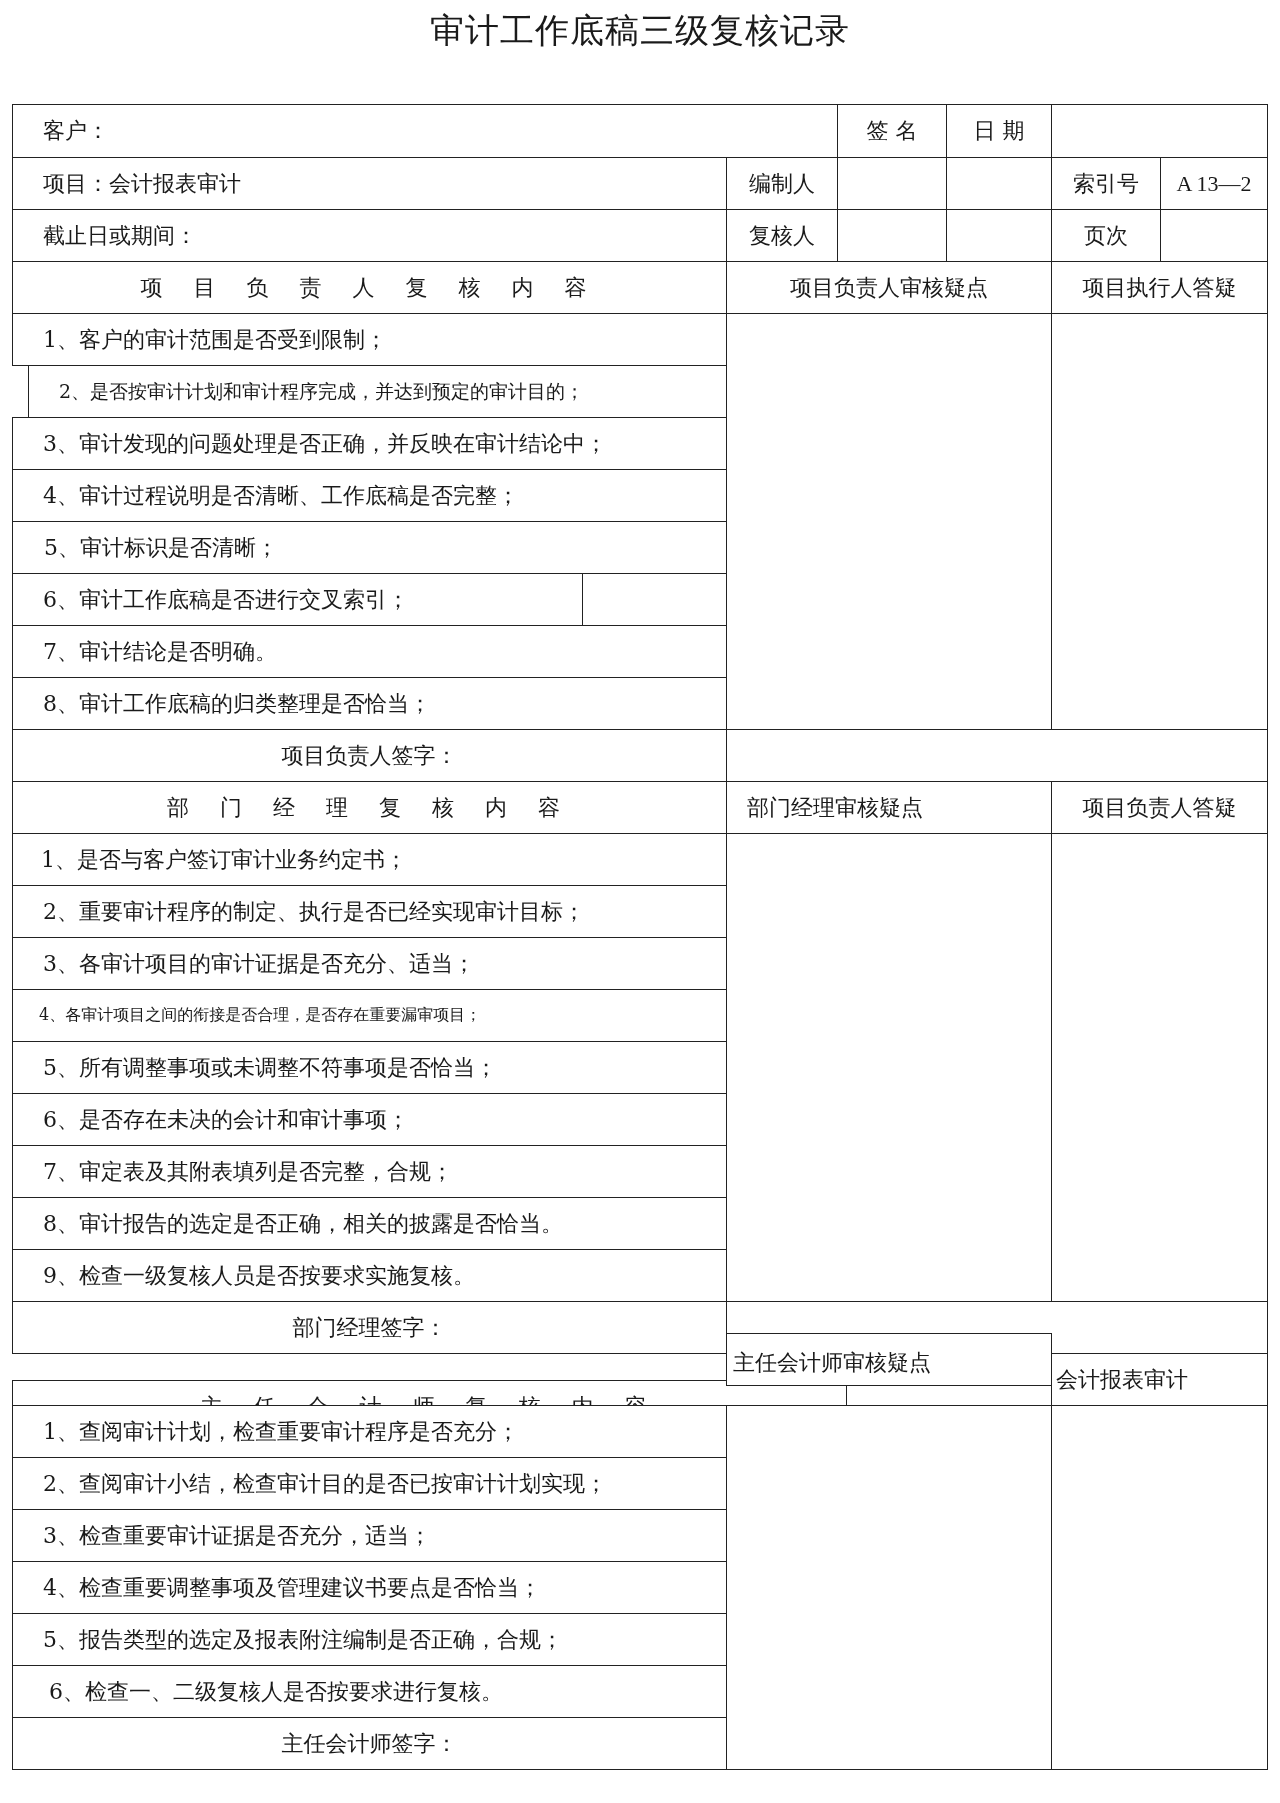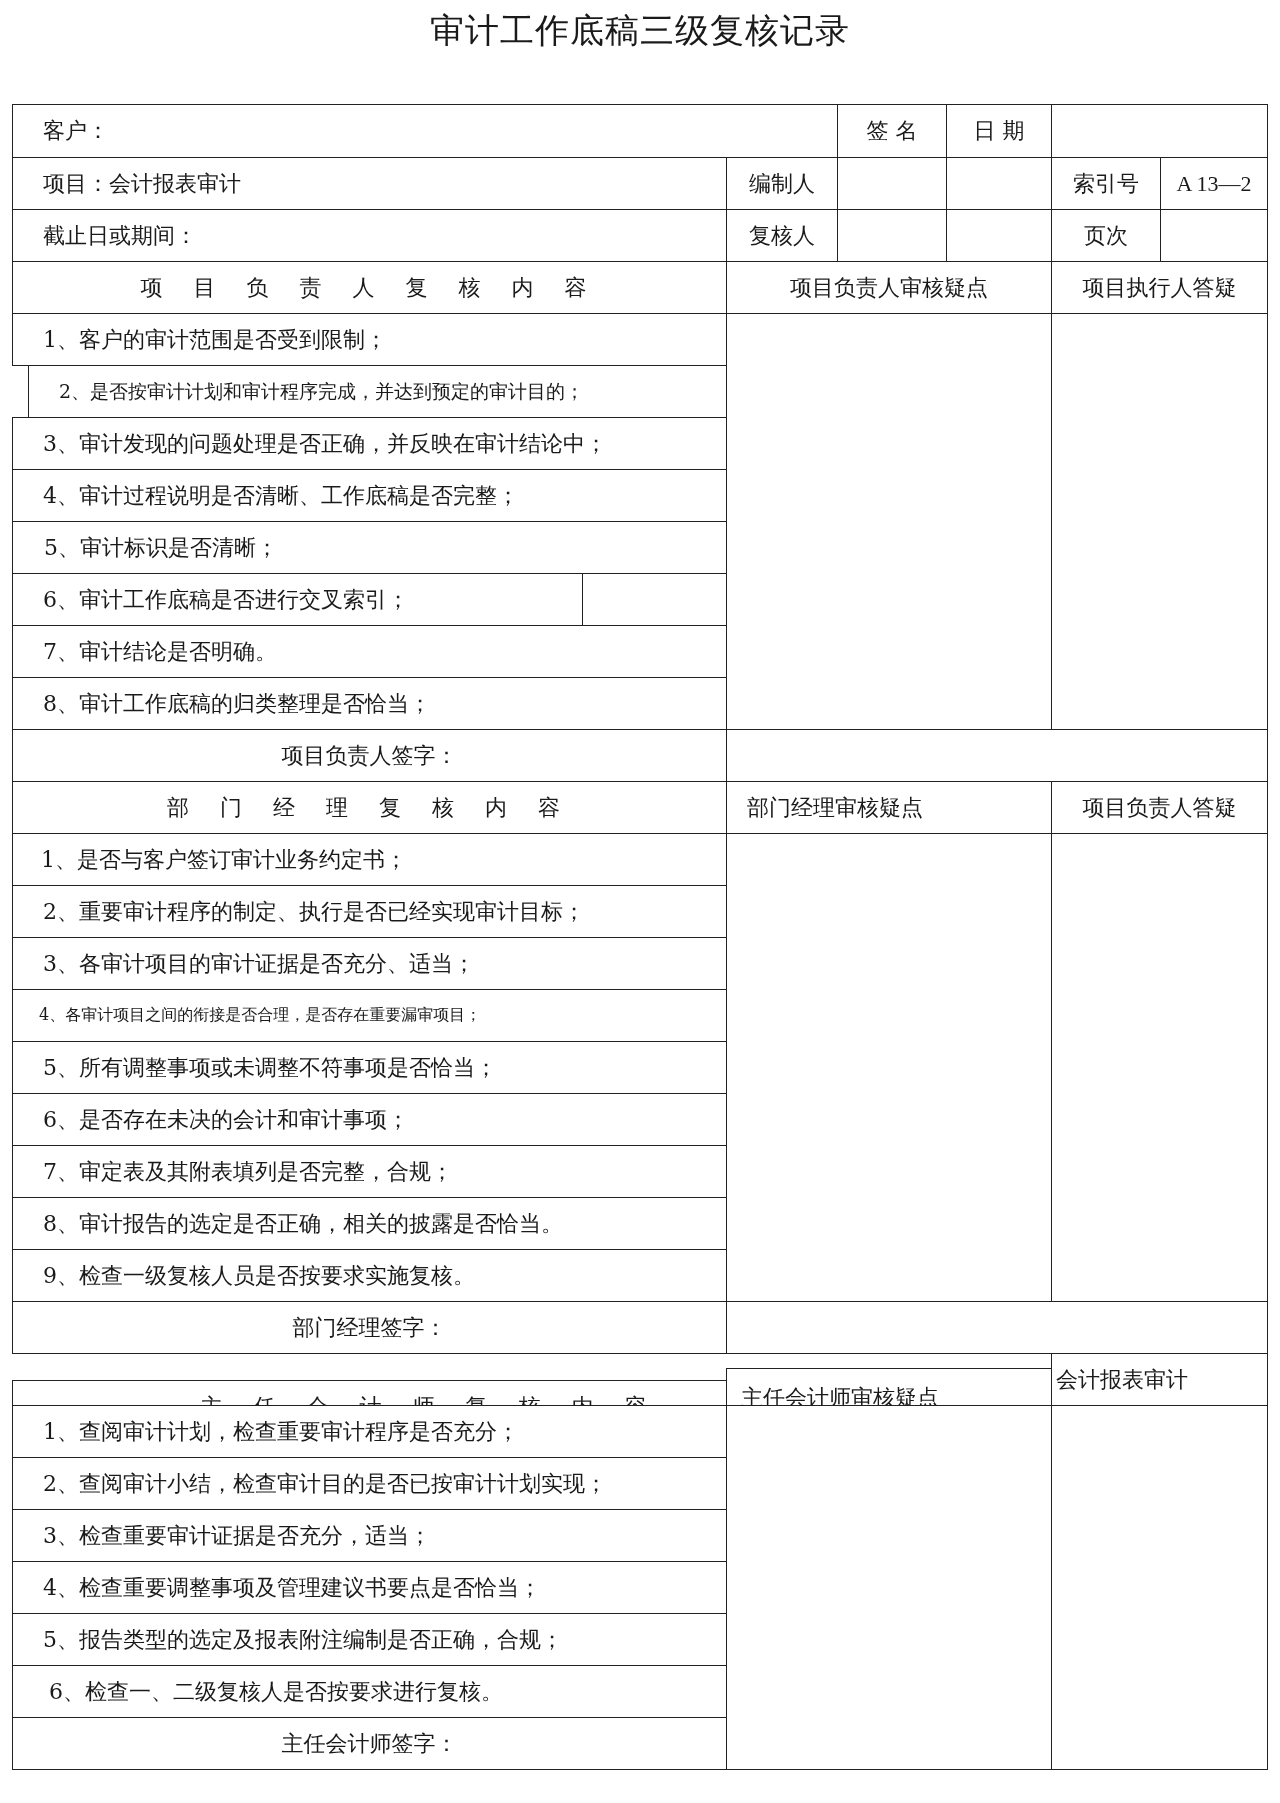--- a/index.html
+++ b/index.html
@@ -76,21 +76,21 @@
   <div class="cell l" style="left:0;top:1041px;width:715px;height:53px;">7、审定表及其附表填列是否完整，合规；</div>
   <div class="cell l" style="left:0;top:1093px;width:715px;height:53px;">8、审计报告的选定是否正确，相关的披露是否恰当。</div>
   <div class="cell l" style="left:0;top:1145px;width:715px;height:53px;">9、检查一级复核人员是否按要求实施复核。</div>
   <div class="cell" style="left:714px;top:729px;width:326px;height:469px;"></div>
   <div class="cell" style="left:1039px;top:729px;width:217px;height:469px;"></div>
 
   <div class="cell c" style="left:0;top:1197px;width:715px;height:53px;">部门经理签字：</div>
   <div class="cell" style="left:714px;top:1197px;width:542px;height:53px;"></div>
 
   <div class="cell c sp" style="left:0;top:1276px;width:835px;height:53px;">主 任 会 计 师 复 核 内 容</div>
-  <div class="cell l" style="left:714px;top:1264px;width:326px;height:53px;padding-left:14px;padding-top:6px;">主任会计师审核疑点</div>
+  <div class="cell l" style="left:714px;top:1229px;width:326px;height:53px;padding-left:6px;padding-top:6px;">主任会计师审核疑点</div>
   <div class="cell l" style="left:1039px;top:1249px;width:217px;height:53px;padding-left:4px;">会计报表审计</div>
 
   <div class="cell l" style="left:0;top:1301px;width:715px;height:53px;">1、查阅审计计划，检查重要审计程序是否充分；</div>
   <div class="cell l" style="left:0;top:1353px;width:715px;height:53px;">2、查阅审计小结，检查审计目的是否已按审计计划实现；</div>
   <div class="cell l" style="left:0;top:1405px;width:715px;height:53px;">3、检查重要审计证据是否充分，适当；</div>
   <div class="cell l" style="left:0;top:1457px;width:715px;height:53px;">4、检查重要调整事项及管理建议书要点是否恰当；</div>
   <div class="cell l" style="left:0;top:1509px;width:715px;height:53px;">5、报告类型的选定及报表附注编制是否正确，合规；</div>
   <div class="cell l" style="left:0;top:1561px;width:715px;height:53px;padding-left:36px;">6、检查一、二级复核人是否按要求进行复核。</div>
   <div class="cell c" style="left:0;top:1613px;width:715px;height:53px;">主任会计师签字：</div>
   <div class="cell" style="left:714px;top:1301px;width:326px;height:365px;"></div>

